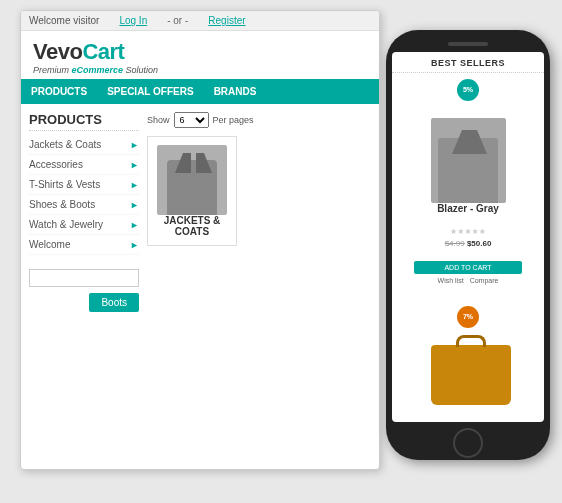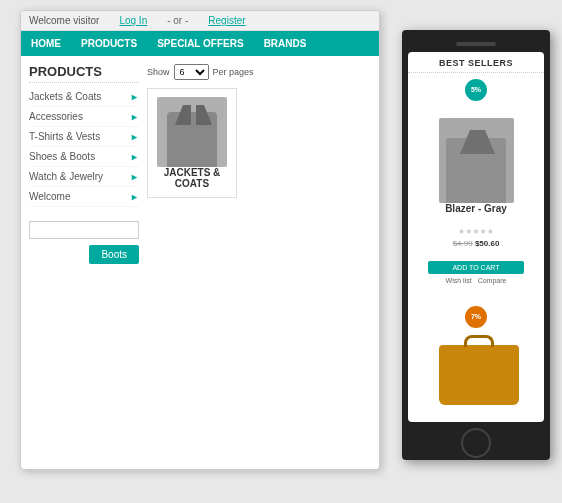--- a/index.html
+++ b/index.html
@@ -195,24 +195,24 @@
       font-size: 10px;
       font-weight: bold;
       color: #333;
     }
 
     
     .phone-mockup {
       position: absolute;
       top: 30px;
       right: 12px;
-      width: 148px;
+      width: 164px;
       height: 430px;
       background: #222;
-      border-radius: 4px;
+      border-radius: 32px;
       padding: 12px 6px;
       box-shadow: 3px 3px 12px rgba(0,0,0,0.4);
     }
     .phone-screen {
       background: #fff;
       border-radius: 4px;
       width: 100%;
       height: 370px;
       overflow: hidden;
       position: relative;
@@ -423,23 +423,34 @@
 <div class="desktop-mockup">
   <div class="desktop-top-bar">
     <span class="welcome-text">Welcome visitor</span>
     <a>Log In</a>
     <span>- or -</span>
     <a>Register</a>
   </div>
 
   <div class="desktop-content">
 
+    <div class="site-header">
+      <div class="logo-area">
+        <div class="logo-text">
+          <span class="vevo">Vevo</span><span class="cart">Cart</span>
+        </div>
+        <div class="logo-tagline">
+          <span class="premium">Premium</span>
+          <span class="ecommerce">eCommerce</span>
+          <span class="solution">Solution</span>
+        </div>
+      </div>
+    </div>
 
     <nav class="main-nav">
-      <div class="nav-item">HOME</div>
       <div class="nav-item">PRODUCTS</div>
       <div class="nav-item">SPECIAL OFFERS</div>
       <div class="nav-item">BRANDS</div>
     </nav>
 
     <div class="site-body">
 
       <div class="sidebar">
         <div class="sidebar-section-title">PRODUCTS</div>
         <ul class="sidebar-menu">

